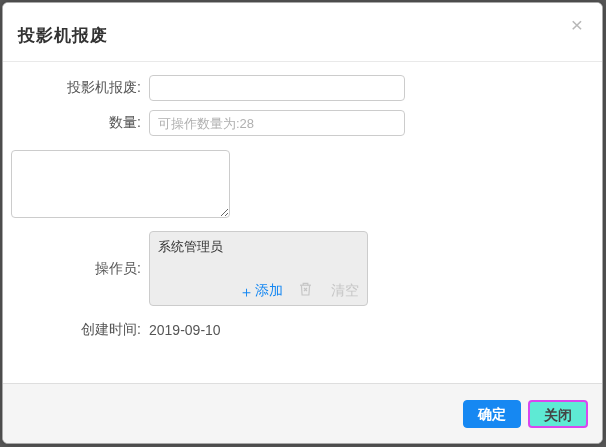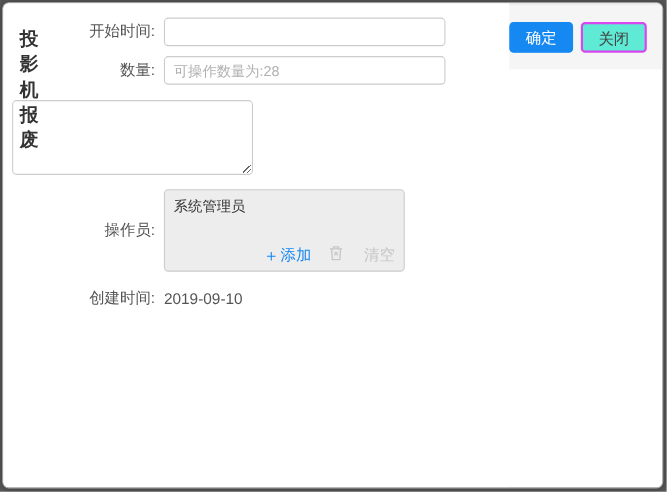--- a/index.html
+++ b/index.html
@@ -10,21 +10,21 @@
     position: relative;
     overflow: hidden;
   }
   .modal {
     position: absolute;
     left: 2px; top: 2px; right: 3px; bottom: 3px;
     background: #ffffff;
     border: 1px solid #a9a9a9;
     border-radius: 6px;
     display: flex;
-    flex-direction: row;
+    flex-direction: column;
     overflow: hidden;
     box-shadow: 0 0 8px rgba(0,0,0,0.35);
     box-sizing: border-box;
   }
   .modal-header {
     position: relative;
     height: 59px;
     flex: 0 0 auto;
     border-bottom: 1px solid #e9e9e9;
     box-sizing: border-box;
@@ -139,20 +139,21 @@
     gap: 7px;
   }
   .btn {
     height: 28px;
     padding: 0 14px;
     font-size: 14px;
     border-radius: 4px;
     cursor: pointer;
     font-family: inherit;
     line-height: 26px;
+    font-weight: bold;
   }
   .btn-primary {
     background: #1688f2;
     border: 1px solid #1688f2;
     color: #ffffff;
   }
   .btn-default {
     background: #5eead4;
     border: 2px solid #d946ef;
     color: #444444;
@@ -164,21 +165,21 @@
 <div class="modal">
 
   <div class="modal-header">
     <span class="dialog-title">投影机报废</span>
     <span class="close-x">×</span>
   </div>
 
   <div class="modal-body">
 
     <div class="form-row row-start">
-      <label class="form-label">开始时间:</label>
+      <label class="form-label">投影机报废:</label>
       <input class="form-input form-control" type="text" value="" style="">
     </div>
 
     <div class="form-row row-qty">
       <label class="form-label">数量:</label>
       <input class="form-input form-control" type="text" placeholder="可操作数量为:28" style="">
     </div>
 
     <div class="form-row row-remark">
       <textarea class="form-textarea form-control" style=""></textarea>

